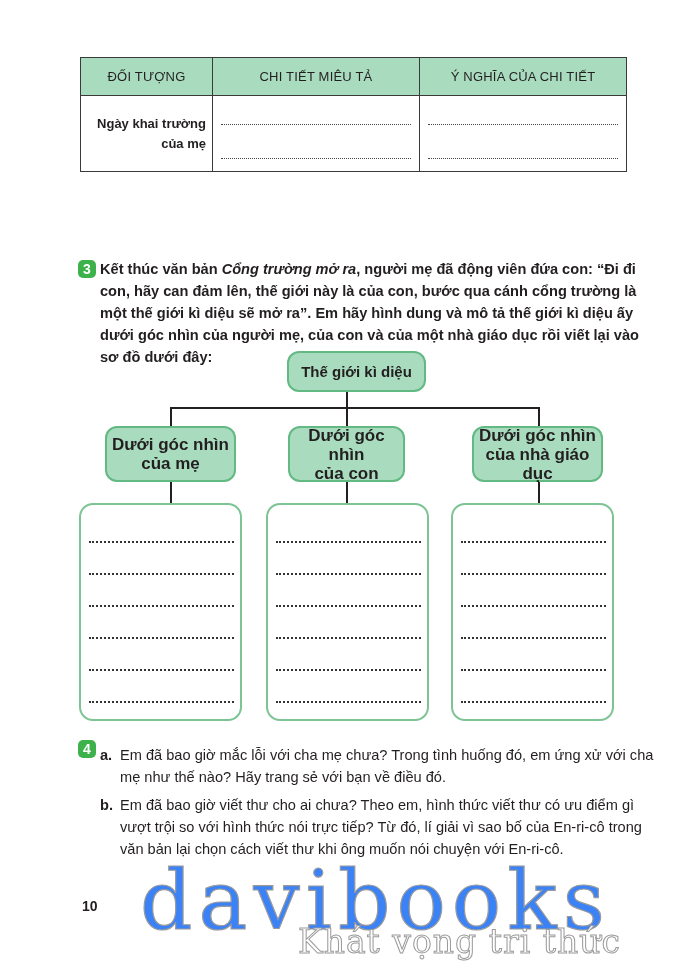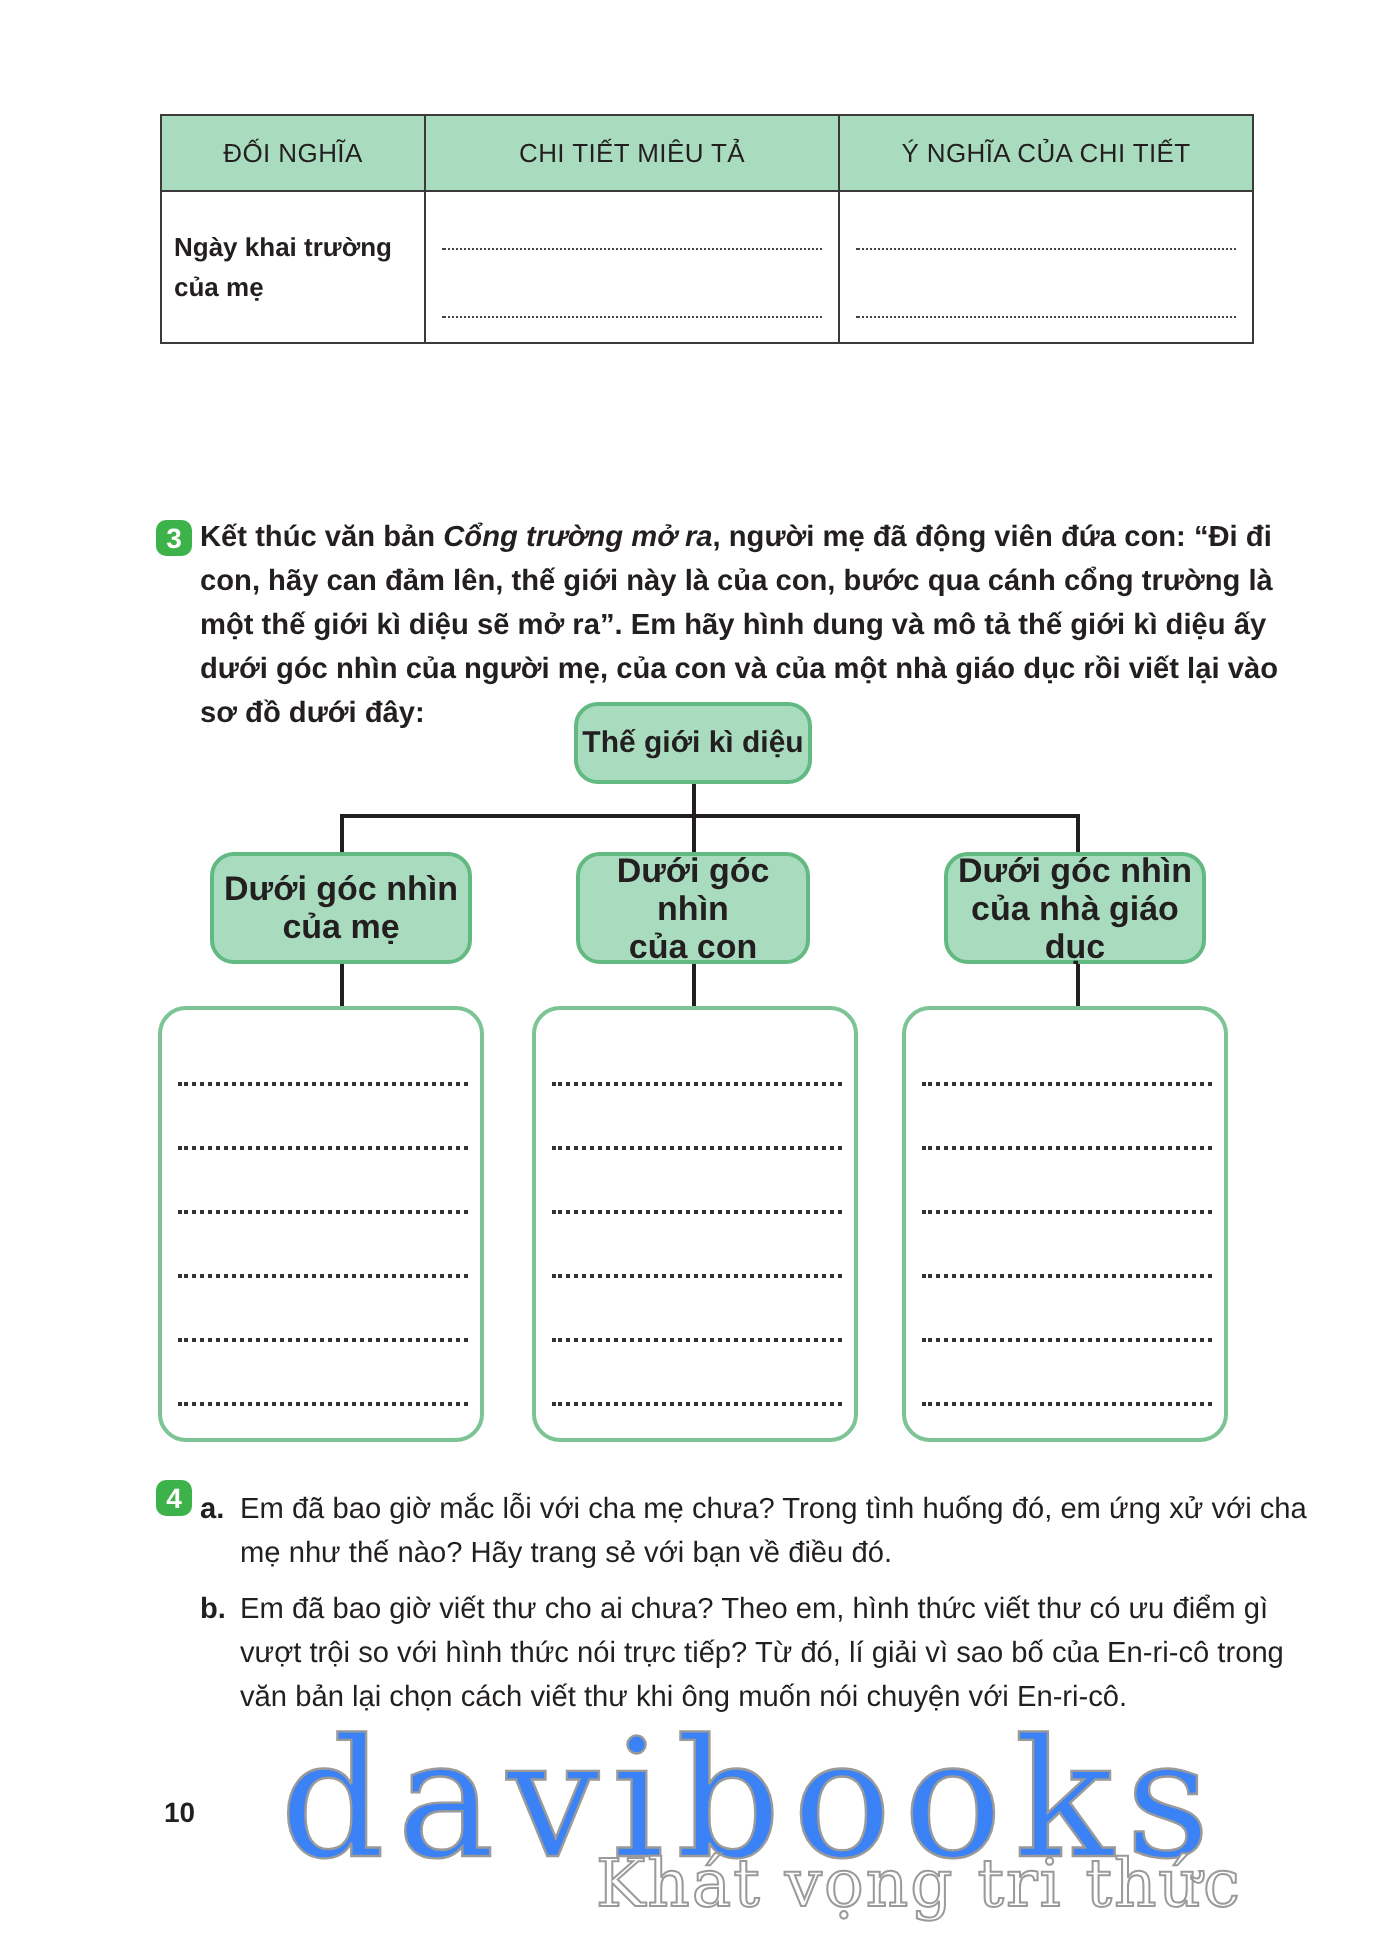--- a/index.html
+++ b/index.html
@@ -13,21 +13,21 @@
     }
     .ws-table th, .ws-table td { border: 1.5px solid #3a3a3a; }
     .ws-table th {
       background: #a9dcbf; height: 38px; font-weight: normal;
       font-size: 13px; letter-spacing: 0.2px; text-align: center; color: #231f20;
     }
     .ws-table td { height: 76px; vertical-align: middle; }
     .ws-table col.c1 { width: 132px; }
     .ws-table col.c2 { width: 207px; }
     .ws-table col.c3 { width: 207px; }
-    .row-label { font-weight: bold; font-size: 13px; text-align: left; line-height: 20px; padding: 0 6px; }
+    .row-label { font-weight: bold; font-size: 13px; text-align: right; line-height: 20px; padding: 0 6px; }
     .fill-cell { padding: 0 6px; }
     .dots { height: 22px; border-bottom: 1.5px dotted #444; margin: 6px 2px 12px 2px; }
 
     
     .q-block { position: absolute; left: 78px; width: 580px; font-size: 14.6px; line-height: 22px; }
     .q3 { top: 258px; }
     .q4 { top: 738px; }
     .badge {
       position: absolute; left: 0; top: 2px; width: 18px; height: 18px; border-radius: 5px;
       background: #3db24a; color: #ffffff; font-weight: bold; font-size: 14px;
@@ -38,21 +38,21 @@
     .sub-item { position: relative; padding-left: 42px; margin-top: 6px; }
     .sub-item .lbl { position: absolute; left: 22px; top: 0; font-weight: bold; }
 
     
     .diagram { position: absolute; left: 0; top: 0; width: 700px; height: 971px; pointer-events: none; }
     .node {
       position: absolute; background: #a9dcbf; border: 2px solid #62b982; border-radius: 12px;
       display: flex; align-items: center; justify-content: center; text-align: center;
       font-weight: bold; font-size: 17px; line-height: 19px; color: #231f20; pointer-events: auto;
     }
-    .node-root { left: 287px; top: 351px; width: 119px; height: 41px; font-size: 15px; }
+    .node-root { left: 287px; top: 351px; width: 139px; height: 41px; font-size: 15px; }
     .node-1 { left: 105px; top: 426px; width: 131px; height: 56px; }
     .node-2 { left: 288px; top: 426px; width: 117px; height: 56px; }
     .node-3 { left: 472px; top: 426px; width: 131px; height: 56px; }
     .conn { position: absolute; background: #231f20; }
     .answer-box {
       position: absolute; top: 503px; width: 163px; height: 218px;
       border: 2.5px solid #7cc494; border-radius: 14px; background: #ffffff;
       padding: 36px 6px 0 8px; pointer-events: auto;
     }
     .box-1 { left: 79px; }
@@ -77,21 +77,21 @@
 <body>
 
 <table class="ws-table">
   <colgroup>
       <col class="c1">
       <col class="c2">
       <col class="c3">
     </colgroup>
   <thead>
     <tr>
-      <th>ĐỐI NGHĨA</th>
+      <th>ĐỐI TƯỢNG</th>
       <th>CHI TIẾT MIÊU TẢ</th>
       <th>Ý NGHĨA CỦA CHI TIẾT</th>
     </tr>
   </thead>
   <tbody>
     <tr>
       <td class="row-label">Ngày khai trường của mẹ</td>
       <td class="fill-cell">
         <div class="dots"></div>
         <div class="dots"></div>

